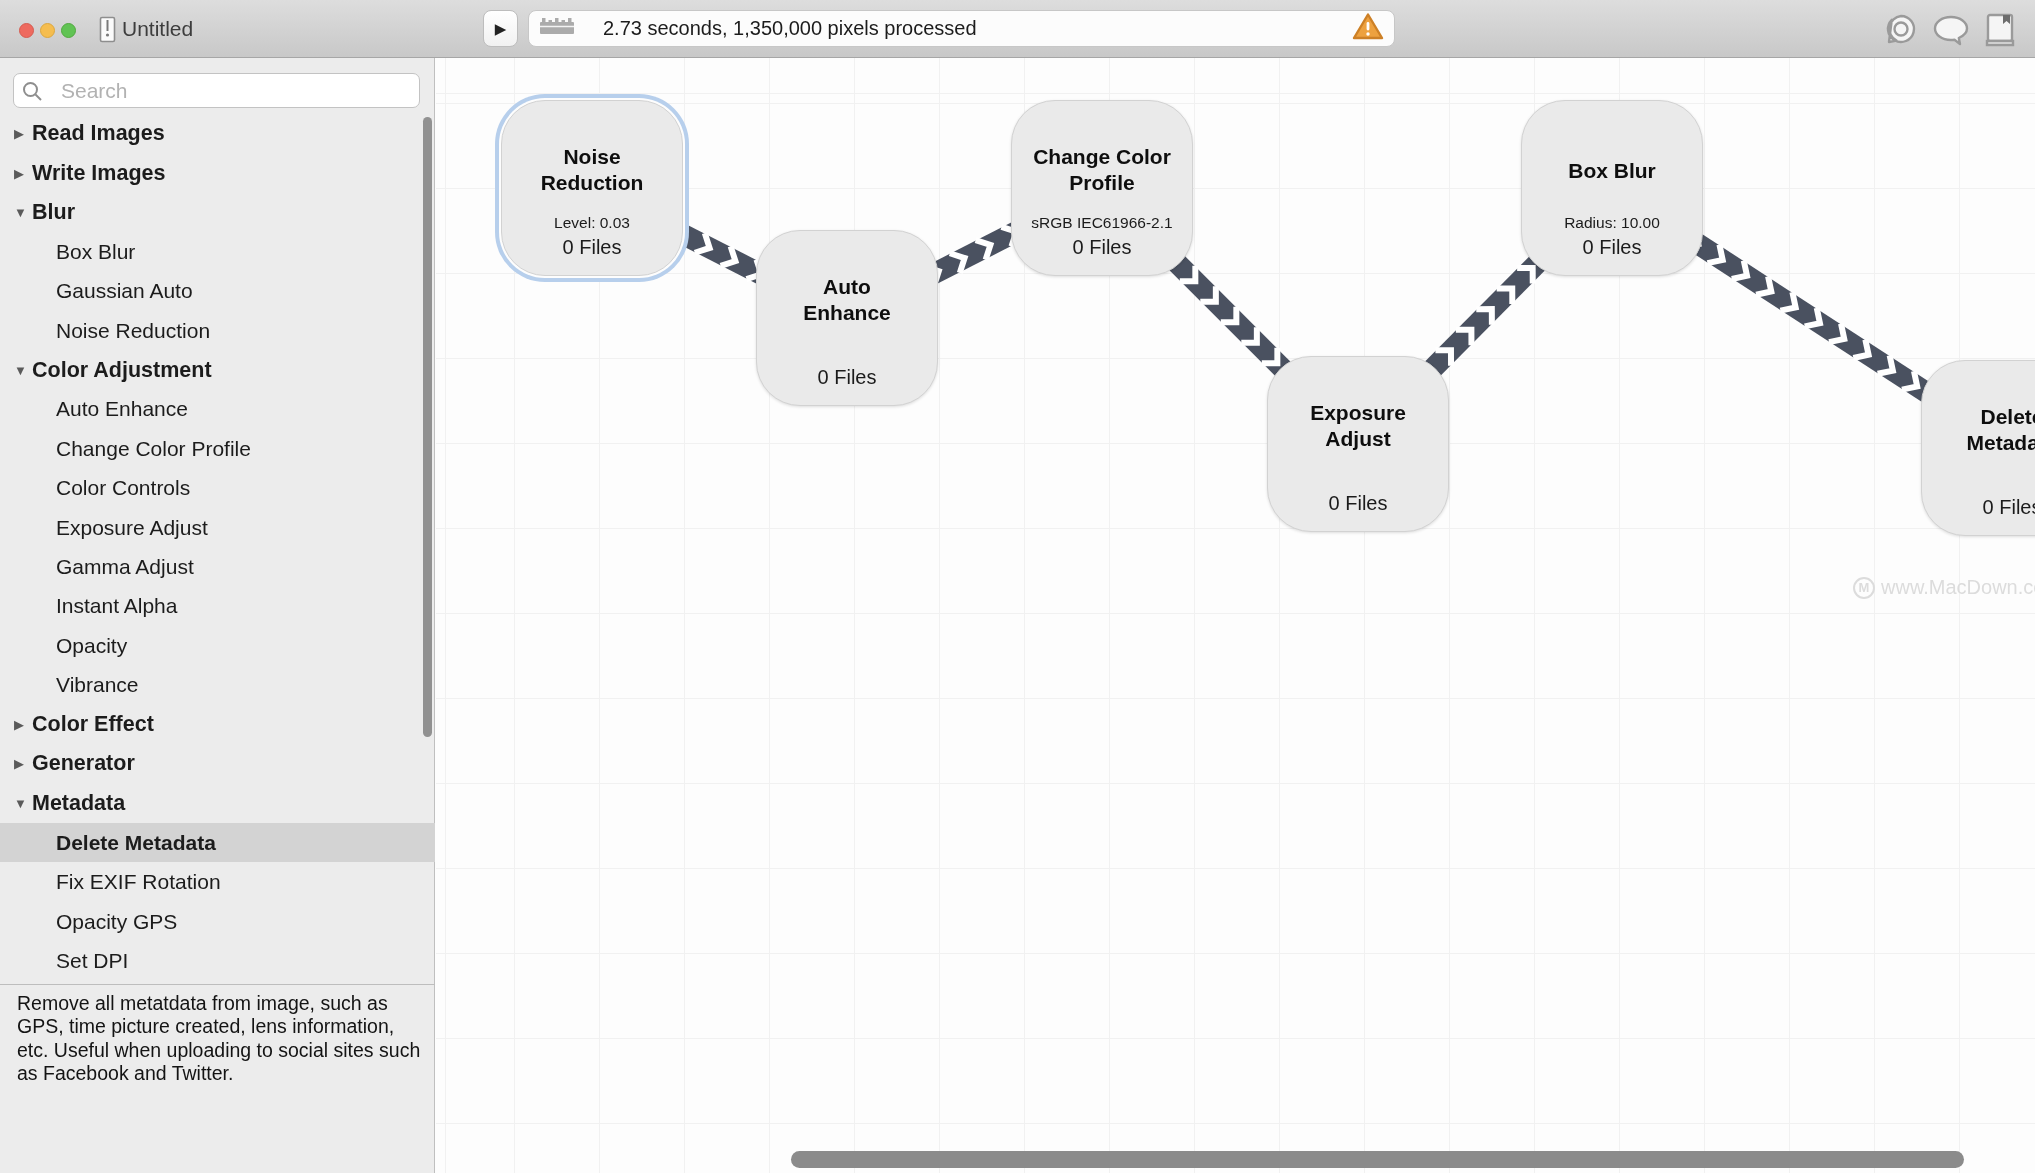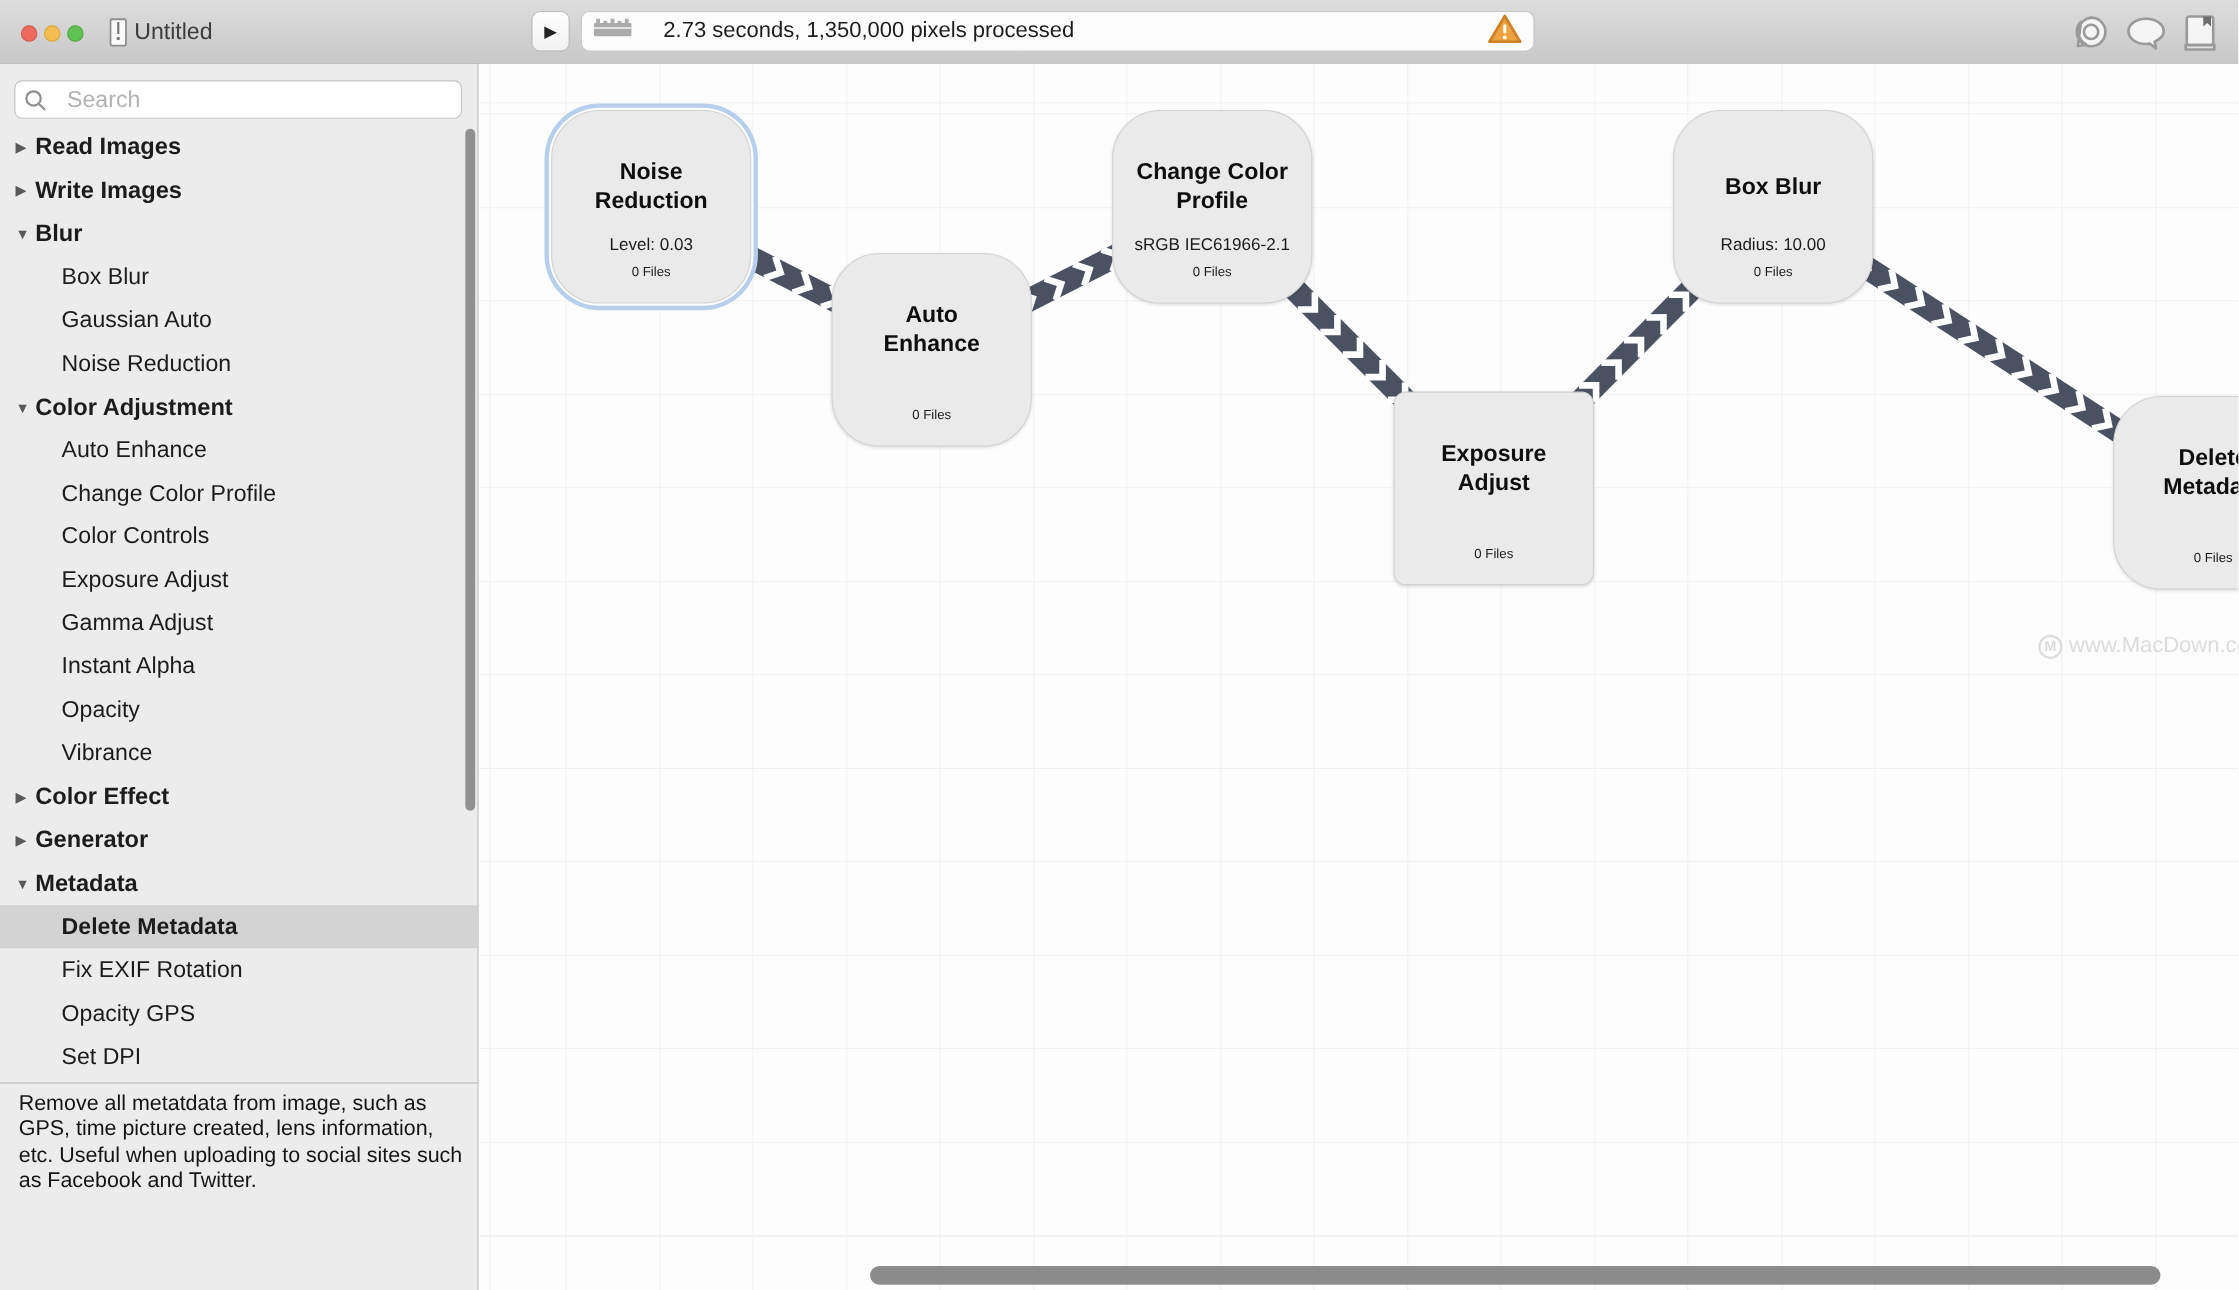--- a/index.html
+++ b/index.html
@@ -56,21 +56,21 @@
     background-position:78px 45px; }
   #edges { position:absolute; left:0; top:0; }
   .node { position:absolute; width:182px; height:176px; background:#eaeaea;
     border:1px solid #d2d2d2; border-radius:44px; box-shadow:0 1px 3px rgba(0,0,0,.13); }
   .node.selected { box-shadow:0 0 0 2px #fdfdfd, 0 0 0 6px #b7cfec; }
   .node .ttl { position:absolute; top:40%; left:0; width:100%; transform:translateY(-50%);
     text-align:center; font-weight:bold; font-size:21px; line-height:1.28; color:#0e0e0e; }
   .node .prm { position:absolute; top:70%; left:0; width:100%; transform:translateY(-50%);
     text-align:center; font-size:15.5px; color:#1b1b1b; }
   .node .fls { position:absolute; top:84%; left:0; width:100%; transform:translateY(-50%);
-    text-align:center; font-size:12px; color:#1b1b1b; }
+    text-align:center; font-size:20px; color:#1b1b1b; }
   .watermark { position:absolute; left:1417px; top:518px; display:flex; align-items:center; gap:6px;
     color:#dcdcdc; font-size:20px; }
   .wm-badge { width:22px; height:22px; border:2px solid #dcdcdc; border-radius:50%;
     display:flex; align-items:center; justify-content:center; font-size:13px; font-weight:bold; }
   .h-scroll { position:absolute; left:355px; top:1093px; width:1173px; height:17px;
     background:#8b8b8b; border-radius:8.5px; }
 </style>
 </head>
 <body>
 
@@ -309,21 +309,21 @@
       </div>
       <div class="node" style="left: 320px; top: 172px;">
         <div class="ttl">Auto<br>Enhance</div>
         <div class="fls">0 Files</div>
       </div>
       <div class="node" style="left: 575px; top: 42px;">
         <div class="ttl">Change Color<br>Profile</div>
         <div class="prm">sRGB IEC61966-2.1</div>
         <div class="fls">0 Files</div>
       </div>
-      <div class="node" style="left: 831px; top: 298px; border-radius: 11px;">
+      <div class="node" style="left: 831px; top: 298px;">
         <div class="ttl">Exposure<br>Adjust</div>
         <div class="fls">0 Files</div>
       </div>
       <div class="node" style="left: 1085px; top: 42px;">
         <div class="ttl">Box Blur</div>
         <div class="prm">Radius: 10.00</div>
         <div class="fls">0 Files</div>
       </div>
       <div class="node" style="left: 1485px; top: 302px;">
         <div class="ttl">Delete<br>Metadata</div>

